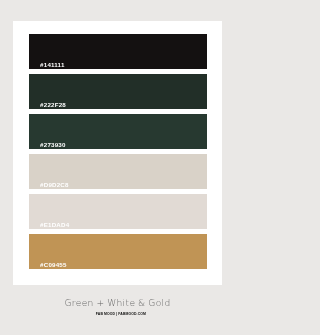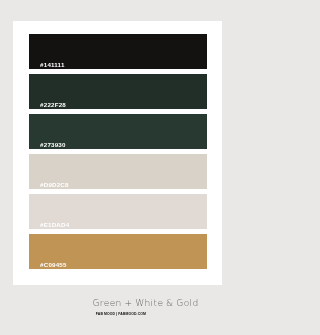--- a/index.html
+++ b/index.html
@@ -2,21 +2,21 @@
 <html><head>
 <meta charset="utf-8">
 <style>
   html,body{margin:0;padding:0;}
   body{width:235px;height:335px;background:#EAE8E6;-webkit-font-smoothing:antialiased;font-family:"Liberation Sans",sans-serif;overflow:hidden;}
   .page{position:relative;width:235px;height:335px;}
   .card{position:absolute;left:12.6px;top:20.5px;width:209.9px;height:264px;background:#FFFFFF;}
   .swatches{position:absolute;left:28.5px;top:33.8px;width:178.1px;}
   .swatch{position:relative;height:34.9px;margin-bottom:5.2px;}
   .hex{position:absolute;left:11.6px;bottom:0.55px;font-family:"Liberation Sans",sans-serif;font-size:6.2px;font-weight:bold;letter-spacing:0.2px;line-height:1;}
-  .caption{position:absolute;left:0;top:299px;width:235px;text-align:center;font-family:"DejaVu Sans",sans-serif;font-size:9.1px;color:#656565;letter-spacing:0.36px;word-spacing:-0.55px;line-height:1;font-weight:200;padding-left:28px;}
+  .caption{position:absolute;left:0;top:299px;width:235px;text-align:center;font-family:"DejaVu Sans",sans-serif;font-size:9.1px;color:#656565;letter-spacing:0.36px;word-spacing:-0.55px;line-height:1;font-weight:200;}
   .credit{position:absolute;left:3.4px;top:313px;width:235px;text-align:center;font-family:"Liberation Sans",sans-serif;font-size:3.45px;color:#0d0d0d;font-weight:bold;letter-spacing:0.1px;line-height:1;}
 </style>
 </head>
 <body>
 
 <div class="page">
   <div class="card"></div>
   <div class="swatches">
       <div class="swatch" style="background: rgb(20, 17, 17);">
         <div class="hex" style="color: rgb(255, 255, 255);">#141111</div>

